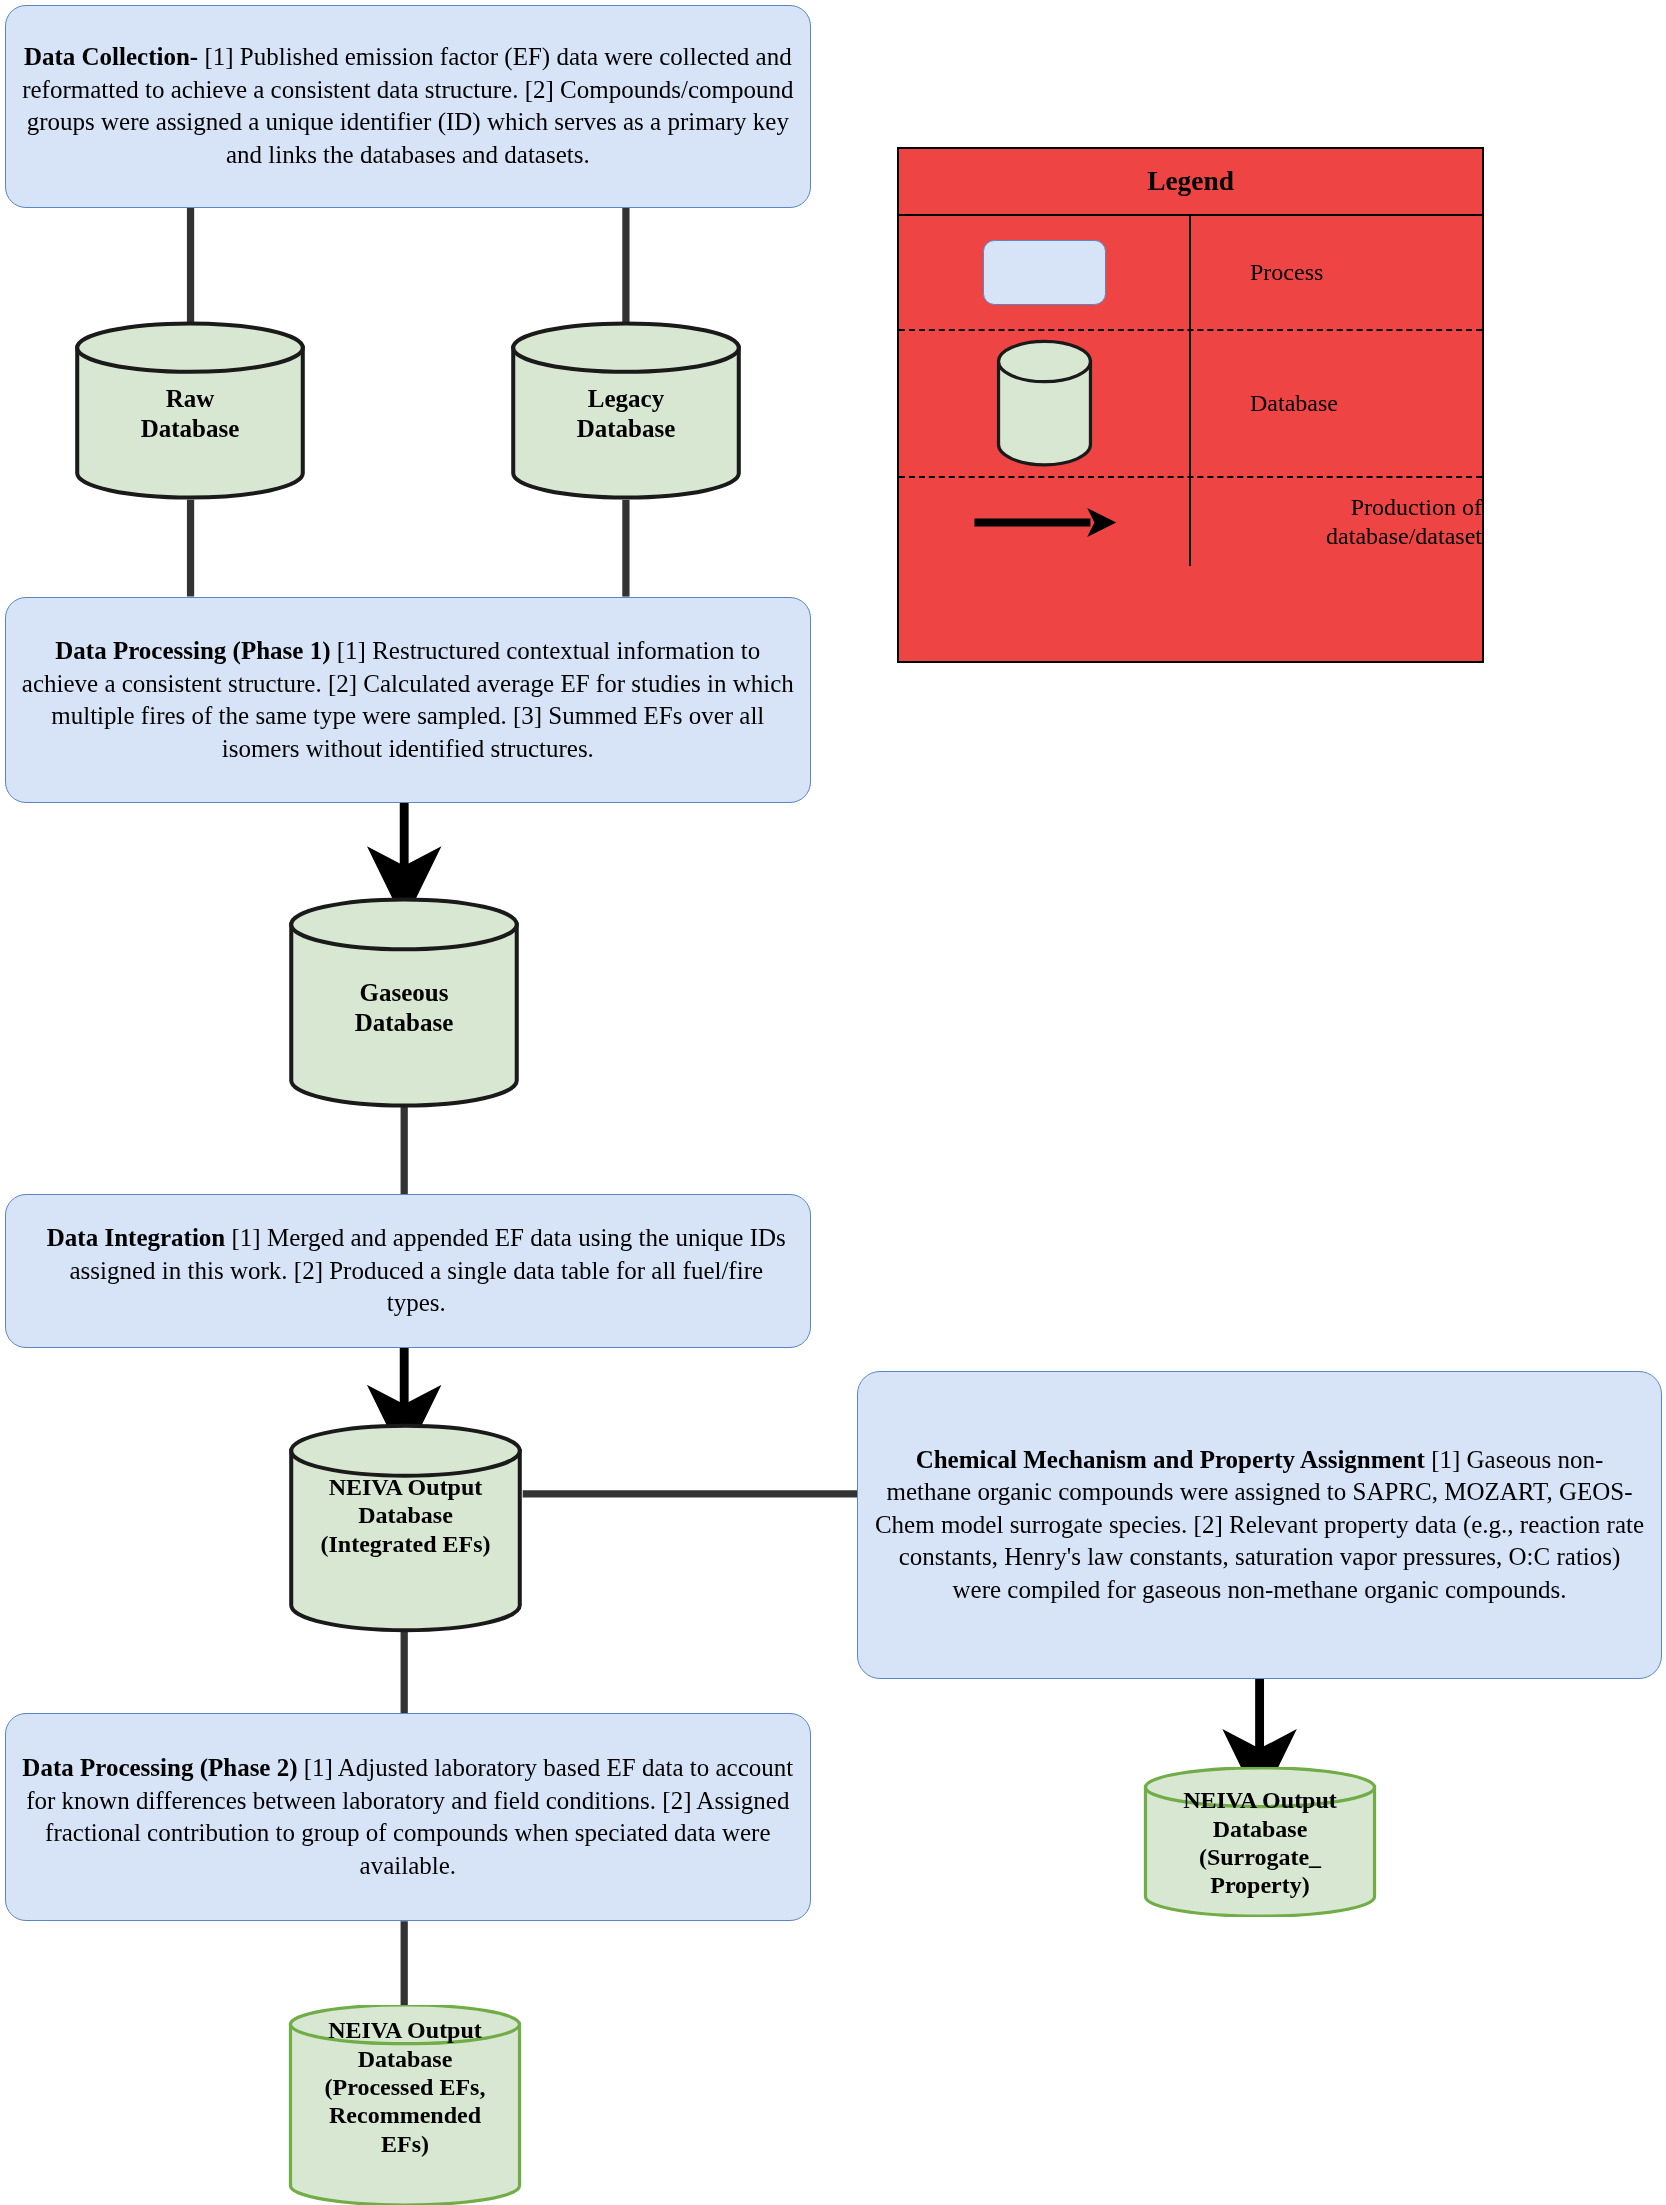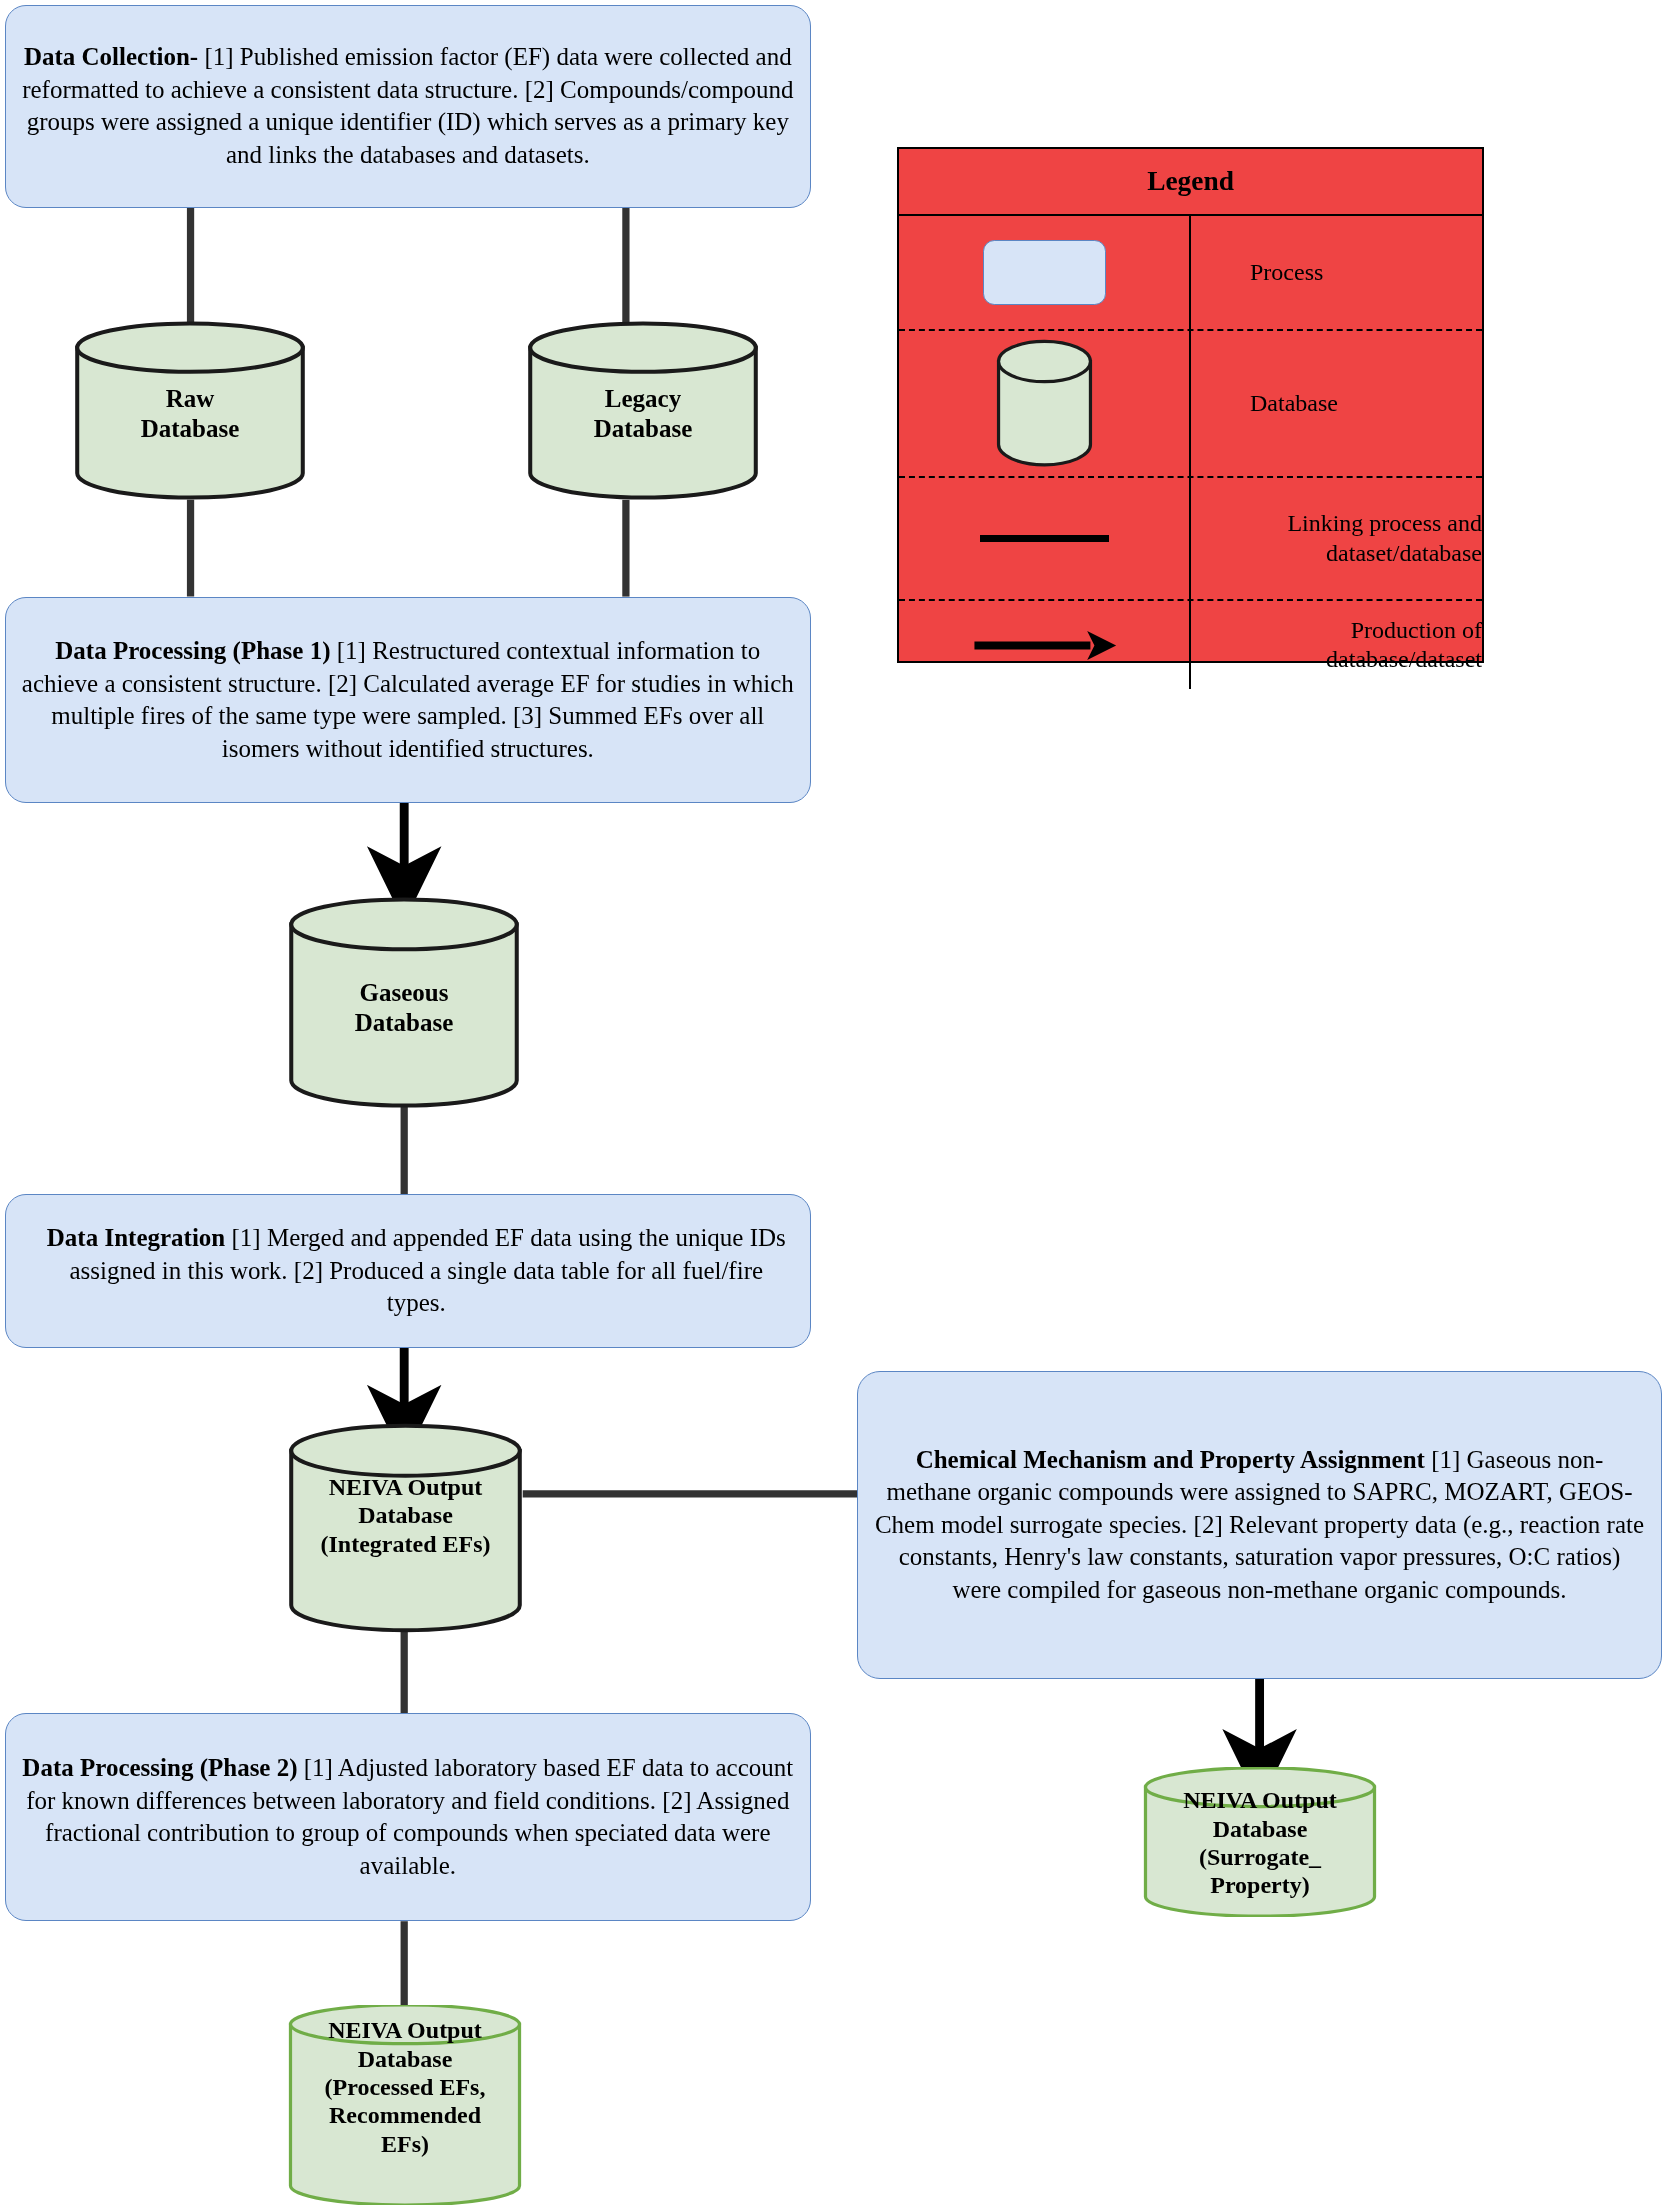--- a/index.html
+++ b/index.html
@@ -106,21 +106,21 @@
     <svg width="232" height="179" viewBox="0 0 288 222">
       <path d="M4,33 L4,189 A140,30 0 0 0 284,189 L284,33 Z" fill="#d8e7d2" stroke="#1a1a1a" stroke-width="5"></path>
       <ellipse cx="144" cy="33" rx="140" ry="30" fill="#d8e7d2" stroke="#1a1a1a" stroke-width="5"></ellipse>
     </svg>
     <div class="label" style="top:63px;font-size:25px;">
       <div>Raw</div>
       <div>Database</div>
     </div>
   </div>
 
-  <div class="cyl" style="left:527px;top:321px;width:232px;height:179px;">
+  <div class="cyl" style="left:510px;top:321px;width:232px;height:179px;">
     <svg width="232" height="179" viewBox="0 0 288 222">
       <path d="M4,33 L4,189 A140,30 0 0 0 284,189 L284,33 Z" fill="#d8e7d2" stroke="#1a1a1a" stroke-width="5"></path>
       <ellipse cx="144" cy="33" rx="140" ry="30" fill="#d8e7d2" stroke="#1a1a1a" stroke-width="5"></ellipse>
     </svg>
     <div class="label" style="top:63px;font-size:25px;">
       <div>Legacy</div>
       <div>Database</div>
     </div>
   </div>
 
@@ -187,26 +187,20 @@
     <div class="lrow" style="height:147px;">
       <div class="lsym">
         <svg width="97" height="129" viewBox="0 0 120 160">
           <path d="M3,28 L3,131 A57,25 0 0 0 117,131 L117,28 Z" fill="#d8e7d2" stroke="#1a1a1a" stroke-width="4"></path>
           <ellipse cx="60" cy="28" rx="57" ry="25" fill="#d8e7d2" stroke="#1a1a1a" stroke-width="4"></ellipse>
         </svg>
       </div>
       <div class="ltext">Database</div>
     </div>
 
-    <div class="lrow" style="height:123px;">
-      <div class="lsym">
-        <div class="sym-line"></div>
-      </div>
-      <div class="ltext">Linking process and dataset/database</div>
-    </div>
 
     <div class="lrow" style="height:90px;">
       <div class="lsym">
         <svg width="153" height="39" viewBox="0 0 190 48">
           <line x1="8" y1="24" x2="152" y2="24" stroke="#000" stroke-width="10"></line>
           <path d="M148,6 L184,24 L148,42 L157,24 Z" fill="#000"></path>
         </svg>
       </div>
       <div class="ltext">Production of database/dataset</div>
     </div>

